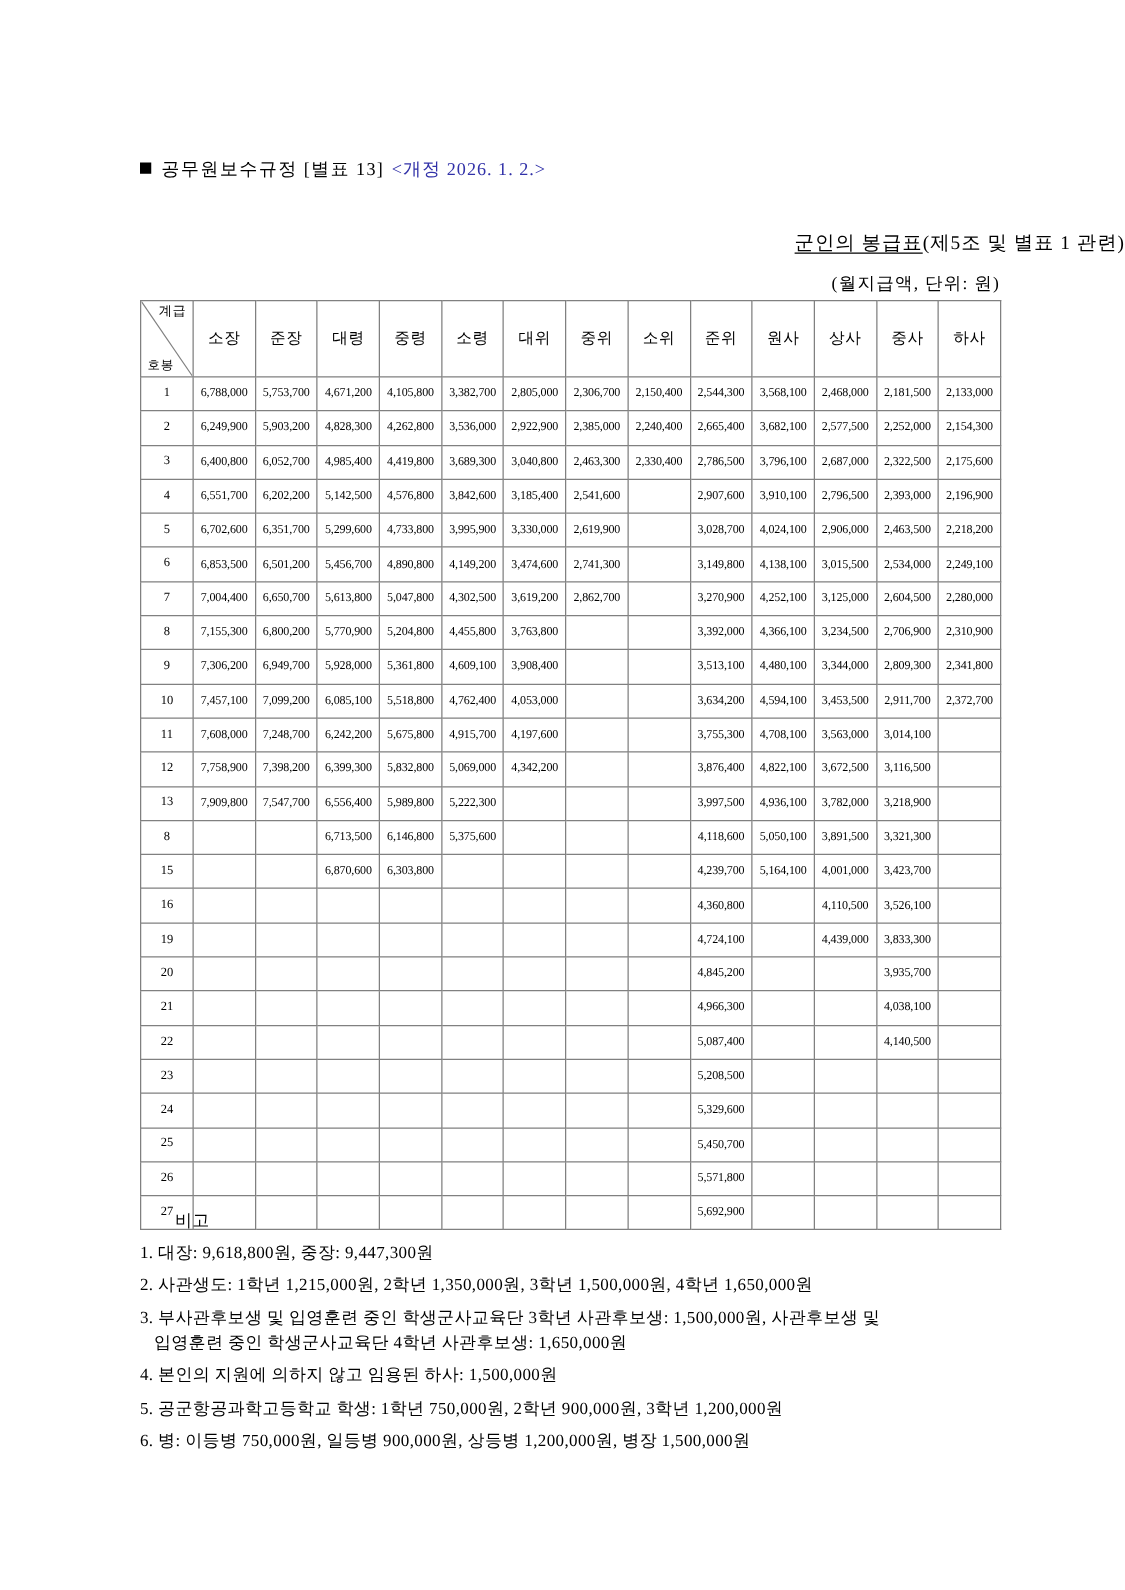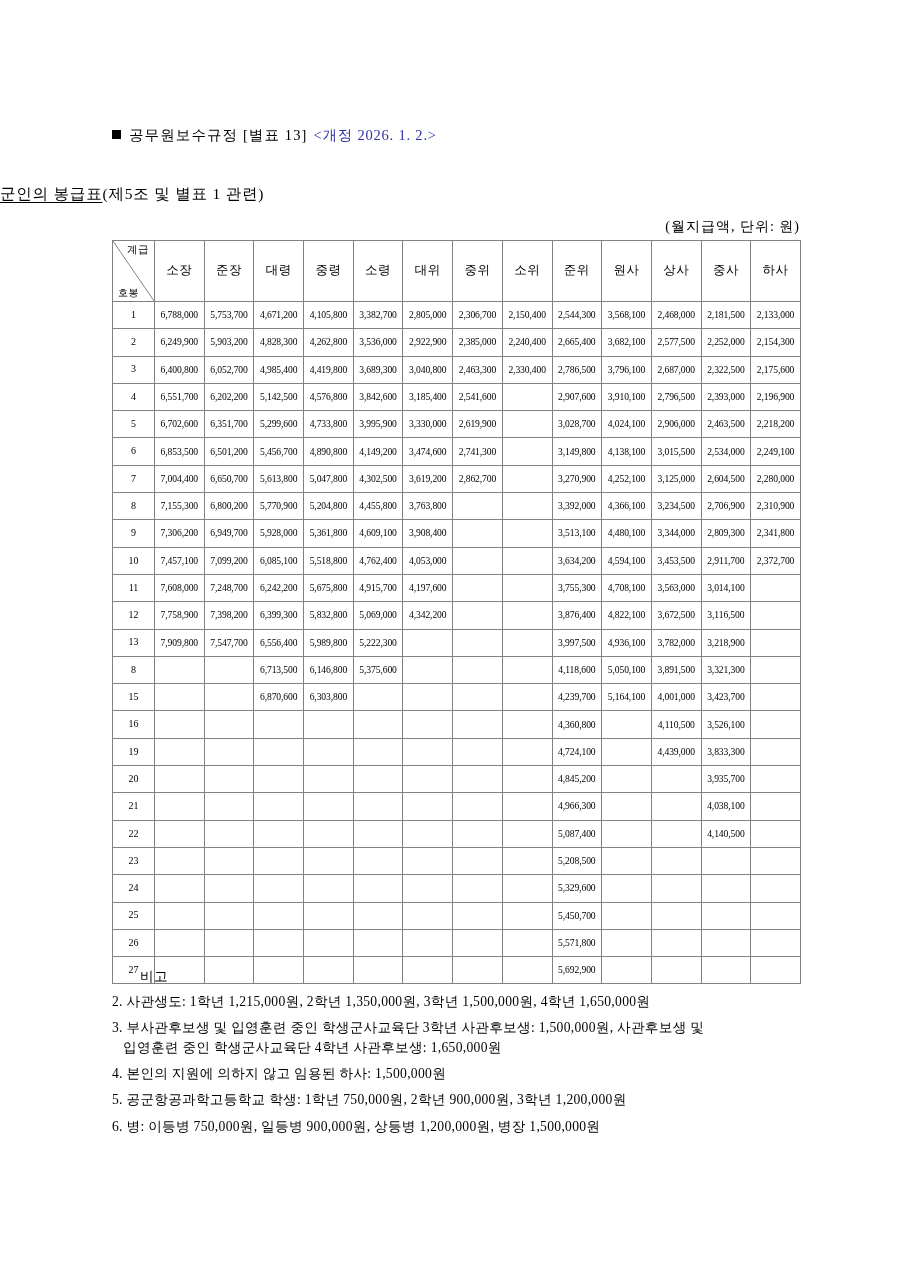--- a/index.html
+++ b/index.html
@@ -47,21 +47,21 @@
     letter-spacing: 0.8px;
     margin-left: 6px;
   }
 
   
   .doc-title {
     position: absolute;
     left: 0;
     top: 184px;
     width: 900px;
-    text-align: left;
+    text-align: right;
     font-size: 15.5px;
     letter-spacing: 0.8px;
     white-space: nowrap;
   }
   .doc-title .underlined {
     text-decoration: underline;
     text-underline-offset: 3px;
   }
 
   
@@ -622,20 +622,21 @@
             <td class="num"></td>
             <td class="num"></td>
           </tr>
         </tbody>
     </table>
   </div>
 
   <div class="notes">
     <div class="notes-title">비고</div>
 
+  <div class="note">1. 대장: 9,618,800원, 중장: 9,447,300원</div>
       <div class="note">2. 사관생도: 1학년 1,215,000원, 2학년 1,350,000원, 3학년 1,500,000원, 4학년 1,650,000원</div>
       <div class="note">3. 부사관후보생 및 입영훈련 중인 학생군사교육단 3학년 사관후보생: 1,500,000원, 사관후보생 및
    입영훈련 중인 학생군사교육단 4학년 사관후보생: 1,650,000원</div>
       <div class="note">4. 본인의 지원에 의하지 않고 임용된 하사: 1,500,000원</div>
       <div class="note">5. 공군항공과학고등학교 학생: 1학년 750,000원, 2학년 900,000원, 3학년 1,200,000원</div>
       <div class="note">6. 병: 이등병 750,000원, 일등병 900,000원, 상등병 1,200,000원, 병장 1,500,000원</div>
     </div>
 
 </div>
 

